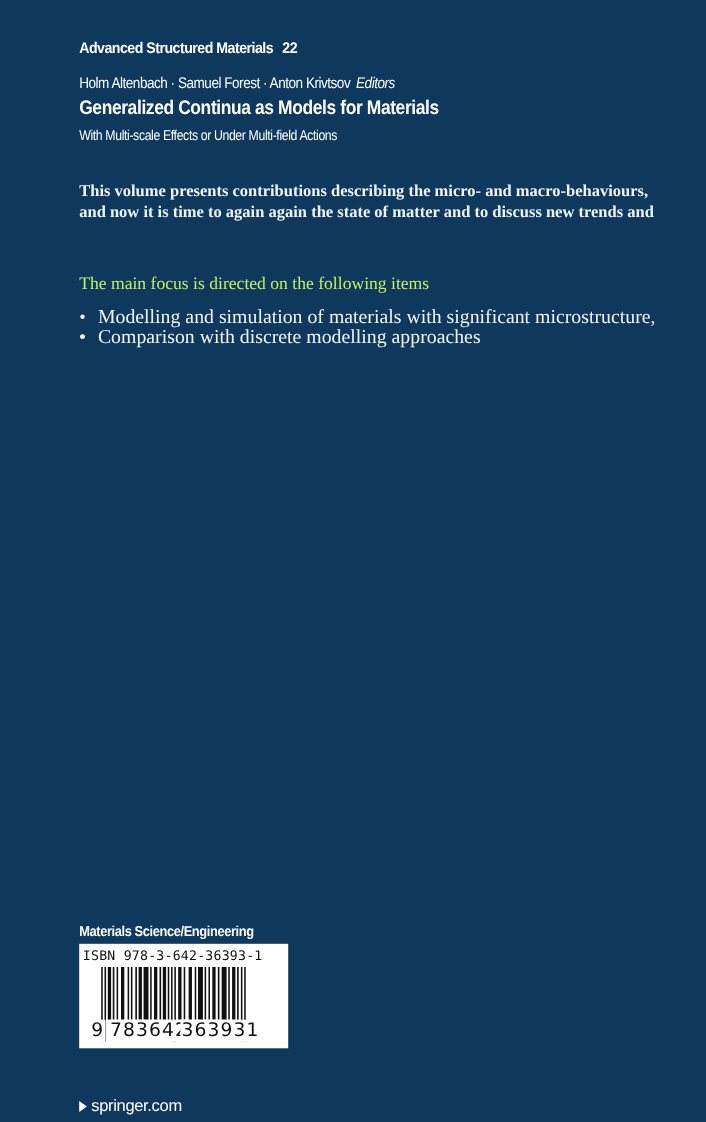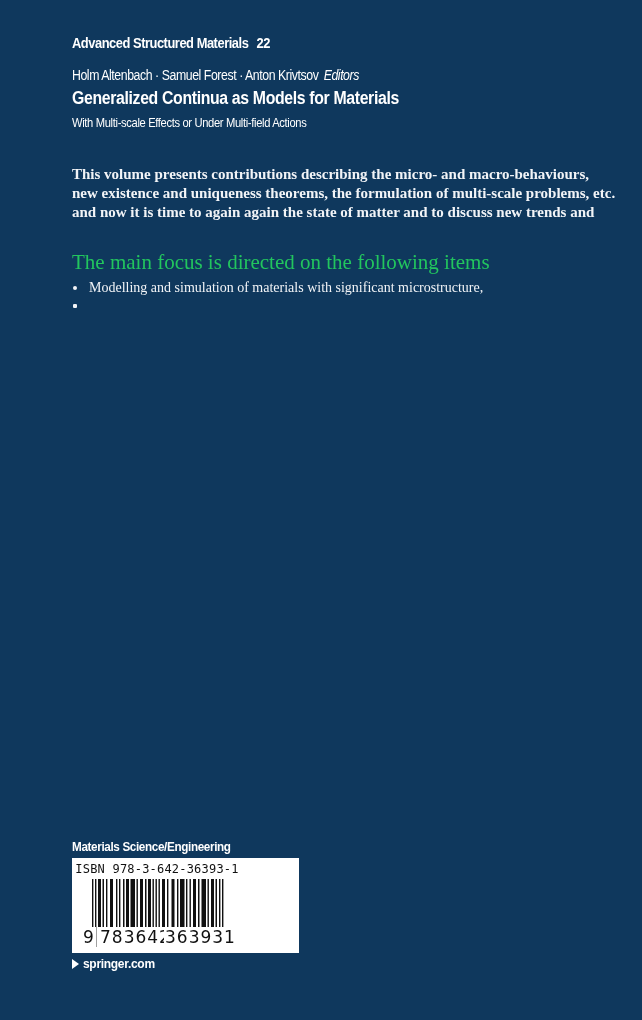--- a/index.html
+++ b/index.html
@@ -57,30 +57,30 @@
       width: 520px;
       font-size: 15px;
       line-height: 19px;
       color: #f2f4f7;
       font-weight: bold;
     }
     #description p { margin: 0; white-space: nowrap; }
 
     #focus-intro {
       left: 72px; top: 250px;
-      font-size: 21px;
-      color: #22c55e;
+      font-size: 16px;
+      color: #bef264;
       font-family: Liberation Serif, serif;
     }
 
     #focus-list {
       left: 72px; top: 279px;
       margin: 0; padding: 0;
       list-style: none;
-      font-size: 14px;
+      font-size: 18px;
       line-height: 18px;
       color: #f2f4f7;
     }
     #focus-list li {
       position: relative;
       padding-left: 17px;
       white-space: nowrap;
     }
     #focus-list li .bullet {
       position: absolute;
@@ -95,21 +95,20 @@
       font-size: 13px; font-weight: bold;
       letter-spacing: -0.4px;
       transform: scaleX(0.9); transform-origin: left top;
     }
 
     #barcode-box {
       position: absolute;
       left: 72px; top: 858px;
       width: 190px; height: 95px;
       background: #ffffff;
-      padding-left: 37px;
     }
     #isbn-text {
       position: absolute;
       left: 0; top: 4px; width: 170px;
       text-align: center;
       font-family: "DejaVu Sans Mono", "Liberation Mono", monospace;
       font-size: 12px;
       color: #111;
       letter-spacing: 0.2px;
     }
@@ -128,22 +127,22 @@
     }
     .ean-digit-group {
       position: absolute;
       top: 0;
       background: #ffffff;
       padding: 0 1px;
       letter-spacing: 1px;
     }
 
     #website {
-      left: 72px; top: 957px;
-      font-size: 12px; font-weight: bold;
+      left: 72px; top: 997px;
+      font-size: 15px; font-weight: normal;
       letter-spacing: -0.3px;
     }
     #website .arrow {
       display: inline-block;
       width: 0; height: 0;
       border-left: 7px solid #ffffff;
       border-top: 5px solid transparent;
       border-bottom: 5px solid transparent;
       margin-right: 4px;
       vertical-align: -1px;
@@ -159,31 +158,30 @@
 <div class="abs sans" id="editors">
   <span>Holm Altenbach · Samuel Forest · Anton Krivtsov</span><span class="role">Editors</span>
 </div>
 
 <div class="abs sans" id="title">Generalized Continua as Models for Materials</div>
 
 <div class="abs sans" id="subtitle">With Multi-scale Effects or Under Multi-field Actions</div>
 
 <div class="abs serif" id="description">
   <p>This volume presents contributions describing the micro- and macro-behaviours,</p>
-  <p>new existence and uniqueness theorems, the formulation of multi-scale problems, etc.</p>
   <p>and now it is time to again again the state of matter and to discuss new trends and</p>
 </div>
 
 <div class="abs serif" id="focus-intro">The main focus is directed on the following items</div>
 
 <ul class="abs serif" id="focus-list">
   <li><span class="bullet"></span><span>Modelling and simulation of materials with significant microstructure,</span></li>
   <li><span class="bullet"></span></li>
   <li><span class="bullet"></span></li>
-  <li><span class="bullet"></span></li>
+  <li><span class="bullet"></span><span>Comparison with discrete modelling approaches</span></li>
 </ul>
 
 <div class="abs sans" id="subject">Materials Science/Engineering</div>
 
 <div id="barcode-box">
   <div id="isbn-text">ISBN 978-3-642-36393-1</div>
   <svg id="bars" viewBox="0 0 145 68" preserveAspectRatio="none">
     <g fill="#111">
 
       <rect x="7" y="0" width="1.4" height="68"></rect>

